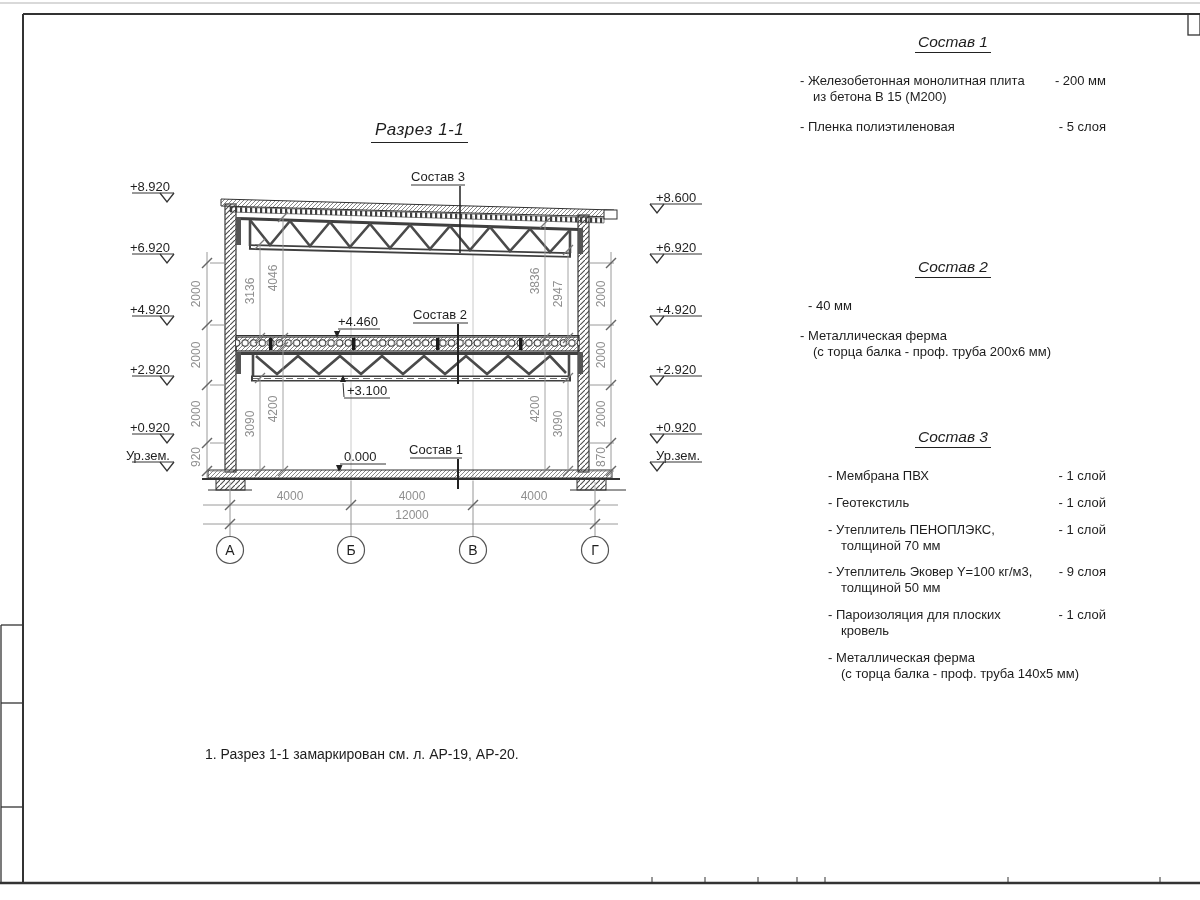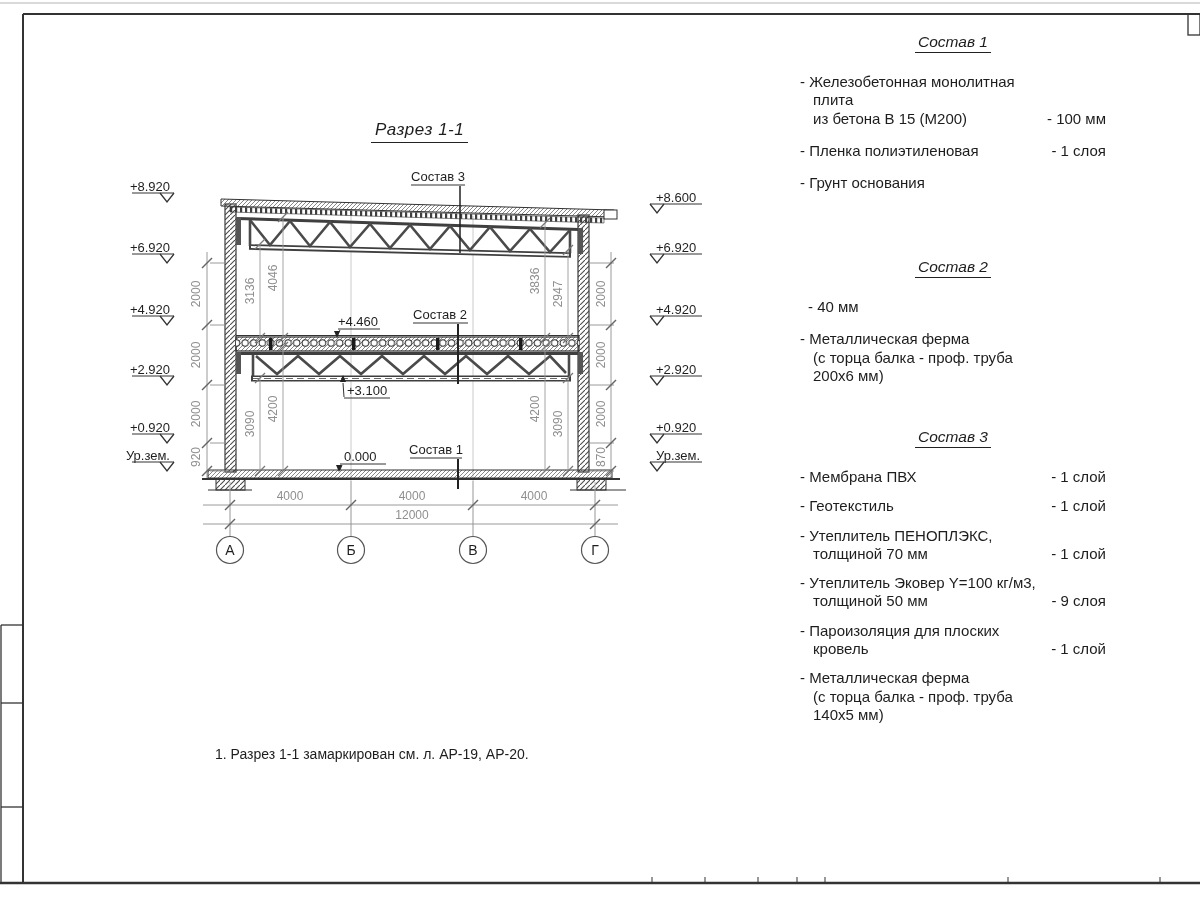--- a/index.html
+++ b/index.html
@@ -9,26 +9,26 @@
   }
   svg text{font-family:"Liberation Sans", sans-serif;}
   .dim{font-size:12px;fill:#8f8f8f;}
   .lvl{font-size:13px;fill:#1f1f1f;}
   .lbl{font-size:13px;fill:#1f1f1f;}
   .axisL{font-size:14px;fill:#1f1f1f;}
   #sectionTitle{
     position:absolute;left:371px;top:120px;font-size:17px;font-style:italic;
     border-bottom:1.2px solid #222;padding:0 4px 2px;letter-spacing:.5px;
   }
-  #noteText{position:absolute;left:215px;top:746px;font-size:14px;}
+  #noteText{position:absolute;left:205px;top:746px;font-size:14px;}
   .spec-block{position:absolute;left:800px;width:306px;}
   .spec-heading{text-align:center;margin-bottom:22px;}
   .spec-heading span{font-style:italic;font-size:15.5px;border-bottom:1px solid #222;padding:0 3px 2px;}
-  .spec-item{display:flex;justify-content:space-between;align-items:flex-end;margin-bottom:14px;font-size:15px;line-height:1.22;}
-  .spec-block.tight .spec-item{margin-bottom:11px;}
+  .spec-item{display:flex;justify-content:space-between;margin-bottom:14px;font-size:13px;line-height:1.22;}
+  .spec-block.tight .spec-item{margin-bottom:11px;margin-left:28px;}
   .spec-name{white-space:pre-line;padding-left:13px;text-indent:-13px;max-width:240px;}
   .spec-value{white-space:nowrap;padding-left:8px;}
 </style>
 </head>
 <body>
 
 
 
 <svg width="1200" height="900" viewBox="0 0 1200 900">
   <defs>
@@ -338,29 +338,25 @@
 
 
 <div id="sectionTitle">Разрез 1-1</div>
 
 
 <div class="spec-block" style="top:33px;">
   <div class="spec-heading"><span>Состав 1</span></div>
   <div class="spec-item">
     <div class="spec-name">- Железобетонная  монолитная плита
 из бетона В 15 (М200)</div>
-    <div class="spec-value">- 100 мм</div>
+    <div class="spec-value">- 200 мм</div>
   </div>
   <div class="spec-item">
     <div class="spec-name">- Пленка полиэтиленовая</div>
-    <div class="spec-value">-  1 слоя</div>
-  </div>
-  <div class="spec-item">
-    <div class="spec-name">- Грунт основания</div>
-    <div class="spec-value"></div>
+    <div class="spec-value">-  5 слоя</div>
   </div>
 </div>
 
 
 <div class="spec-block" style="top:258px;">
   <div class="spec-heading"><span>Состав 2</span></div>
   <div class="spec-item">
     <div class="spec-value">- 40 мм</div>
   </div>
   <div class="spec-item">

